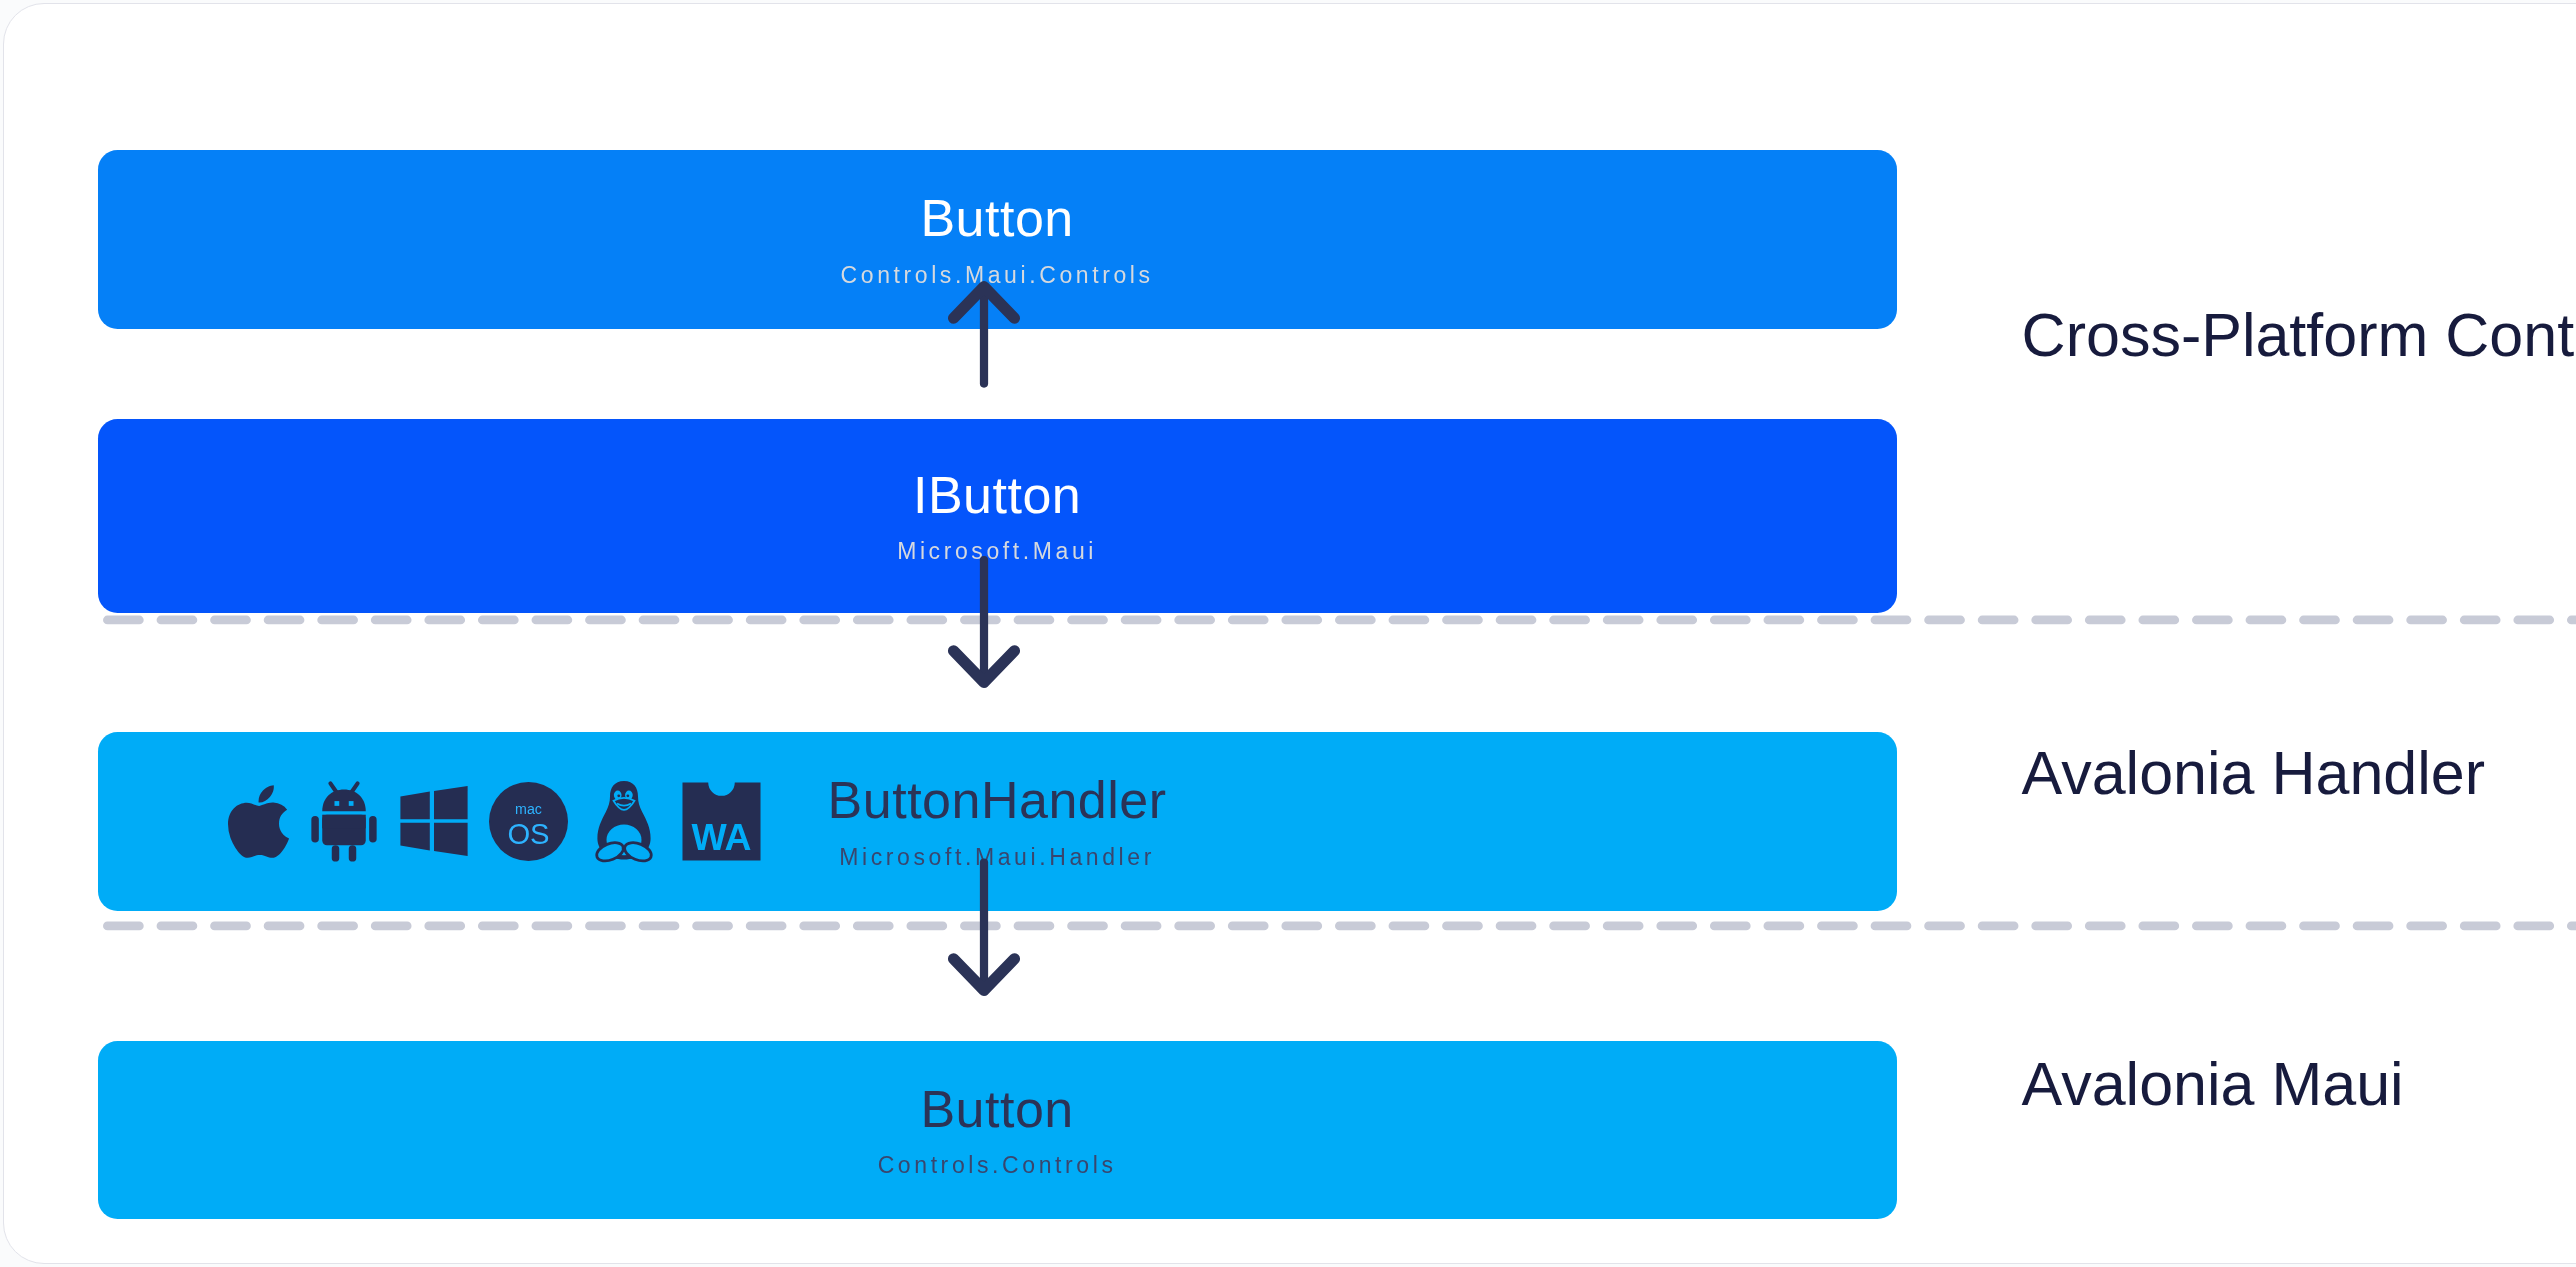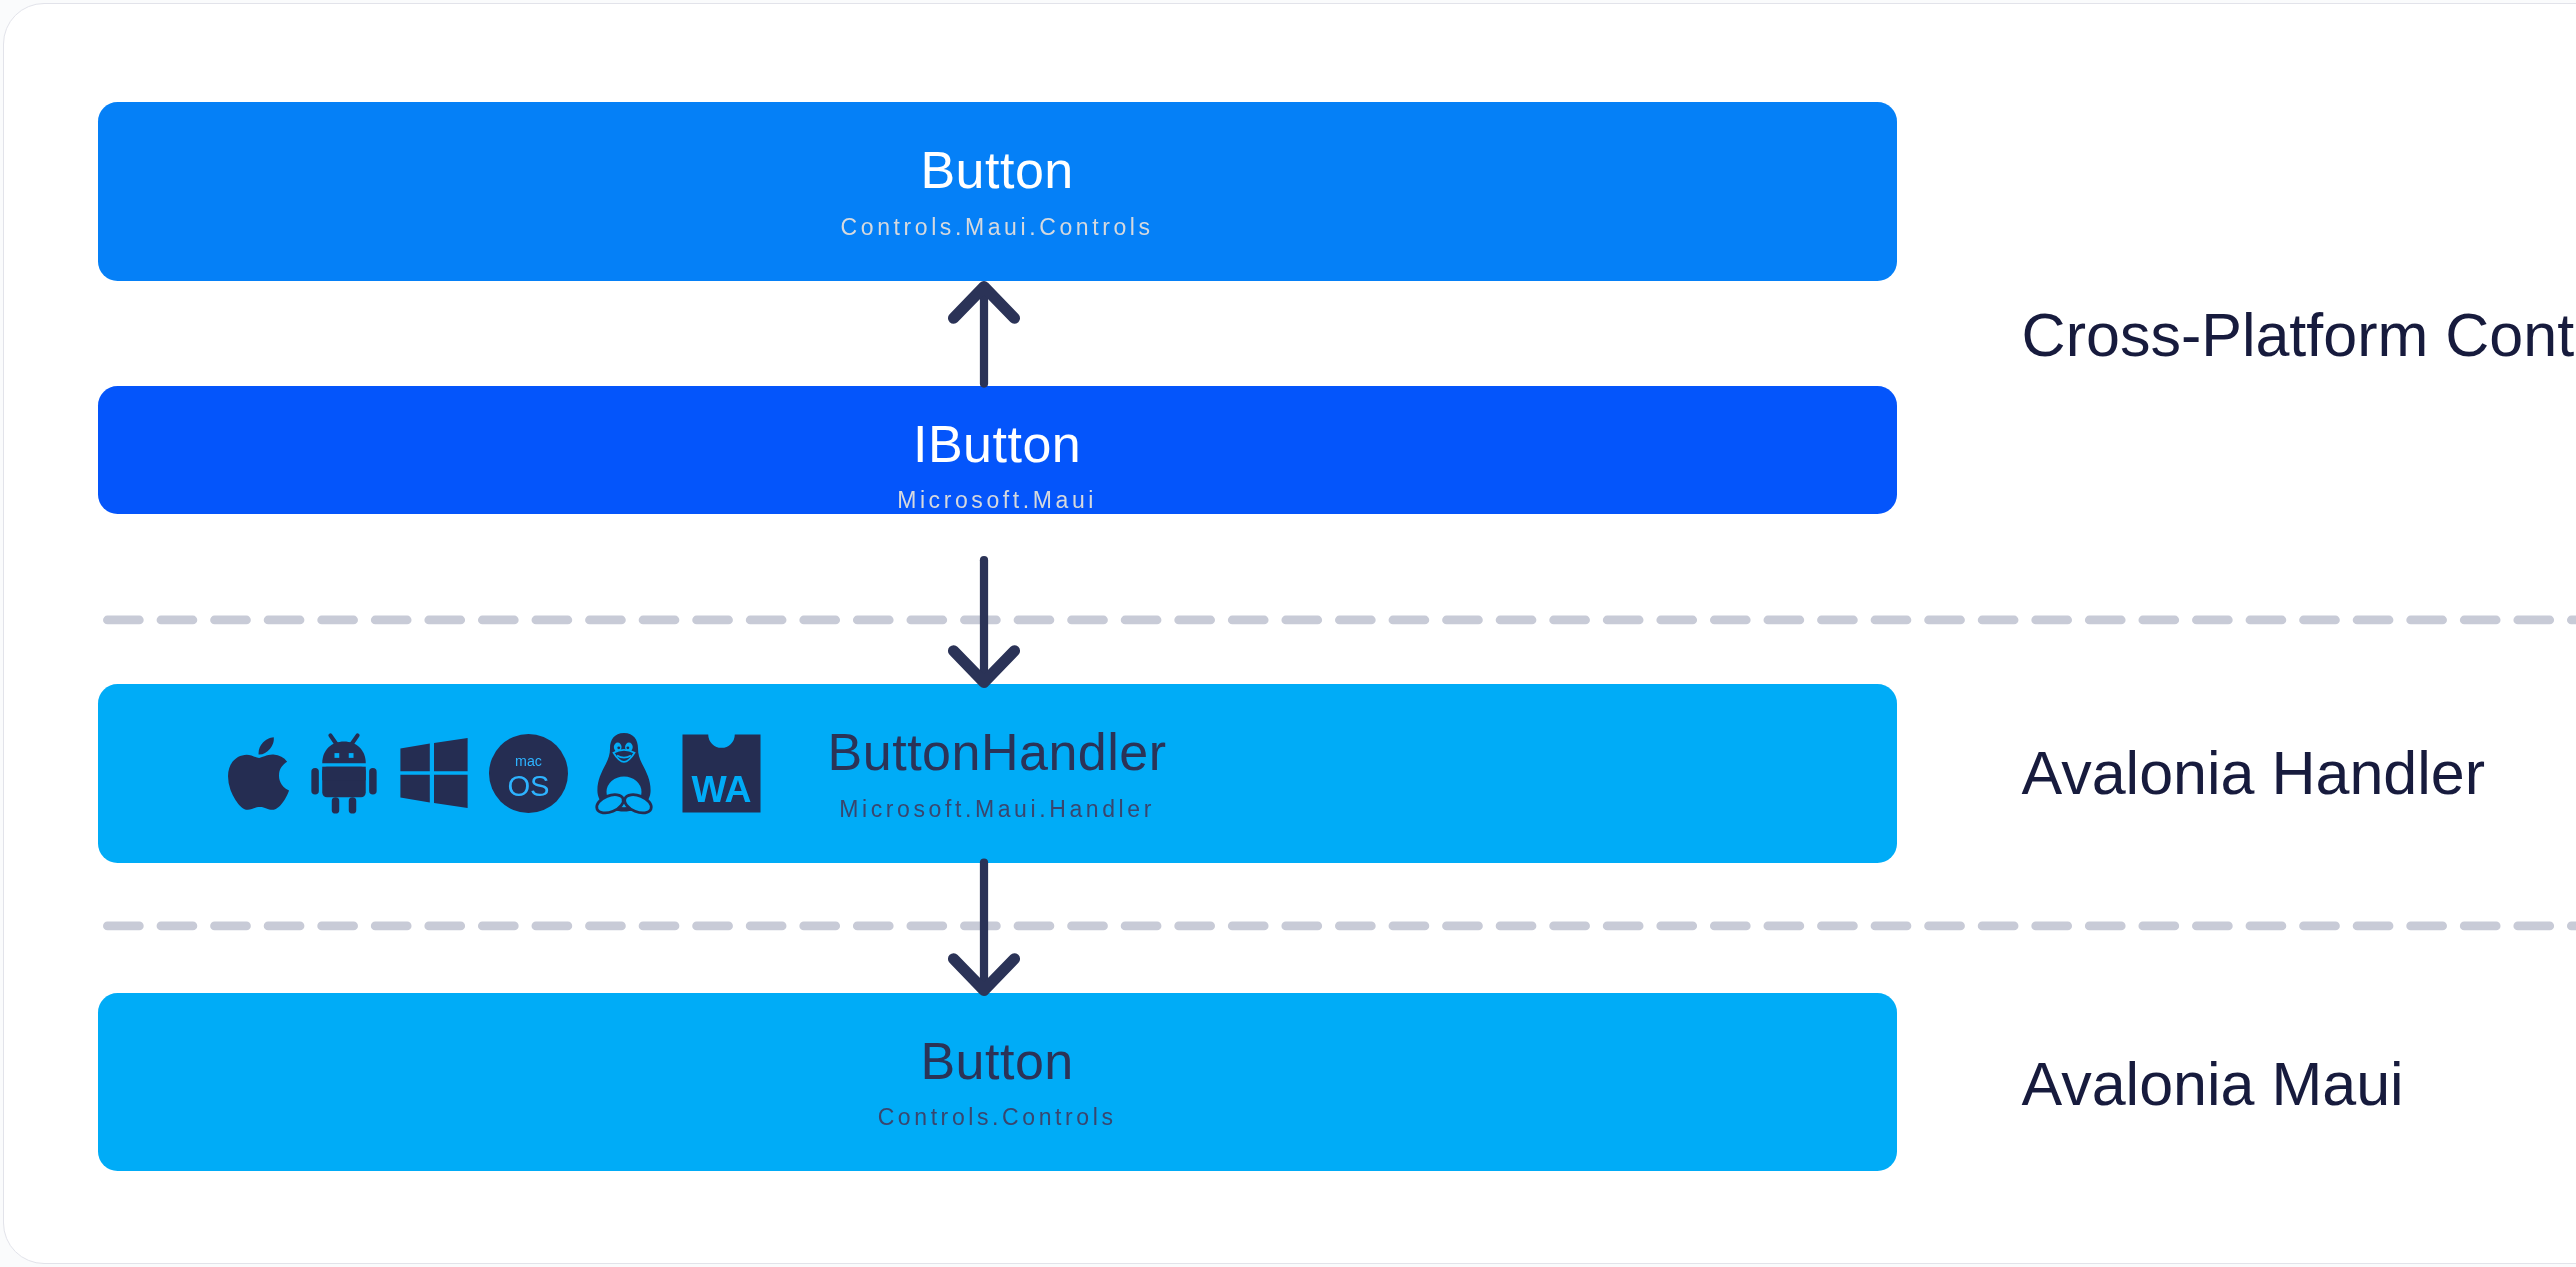--- a/index.html
+++ b/index.html
@@ -10,23 +10,23 @@
     --card_border:#e2e3ea; --card_bg:#ffffff; --page_bg:#fafbfc;
     --icon_accent:#2db3ff;
   }
   *{margin:0;padding:0;box-sizing:border-box;}
   html,body{width:2679px;height:1267px;overflow:hidden;background:var(--page_bg);
     font-family:"Liberation Sans", sans-serif;}
   .canvas{position:relative;width:2679px;height:1267px;}
   .card{position:absolute;left:2.6px;top:2.6px;right:2.6px;bottom:2.6px;
     background:var(--card_bg);border:1.5px solid var(--card_border);border-radius:41px;}
   .box{position:absolute;left:94px;width:1799px;border-radius:19.6px;
-    display:flex;flex-direction:column;align-items:center;justify-content:center;gap:15.5px;}
+    display:flex;flex-direction:column;align-items:center;justify-content:center;gap:15.5px;margin-top:48px;}
   .box-1{top:98px;height:179px;background:var(--box1);}
-  .box-2{top:382px;height:128px;background:var(--box2);justify-content:flex-end;}
+  .box-2{top:367px;height:194px;background:var(--box2);}
   .box-3{top:680px;height:179px;background:var(--box3);gap:15px;}
   .box-4{top:989px;height:178px;background:var(--box4);}
   .box-title{font-size:52px;font-weight:500;letter-spacing:0.5px;line-height:1.1;}
   .box-subtitle{font-size:23px;font-weight:400;letter-spacing:3.6px;line-height:1.1;}
   .light .box-title{color:var(--box_title_light);}
   .light .box-subtitle{color:var(--box_subtitle_light);}
   .dark .box-title{color:var(--box_title_dark);}
   .dark .box-subtitle{color:var(--box_subtitle_dark);}
   .icons-row{position:absolute;left:0;top:0;height:100%;padding-left:129px;
     display:flex;align-items:center;gap:20.6px;}

